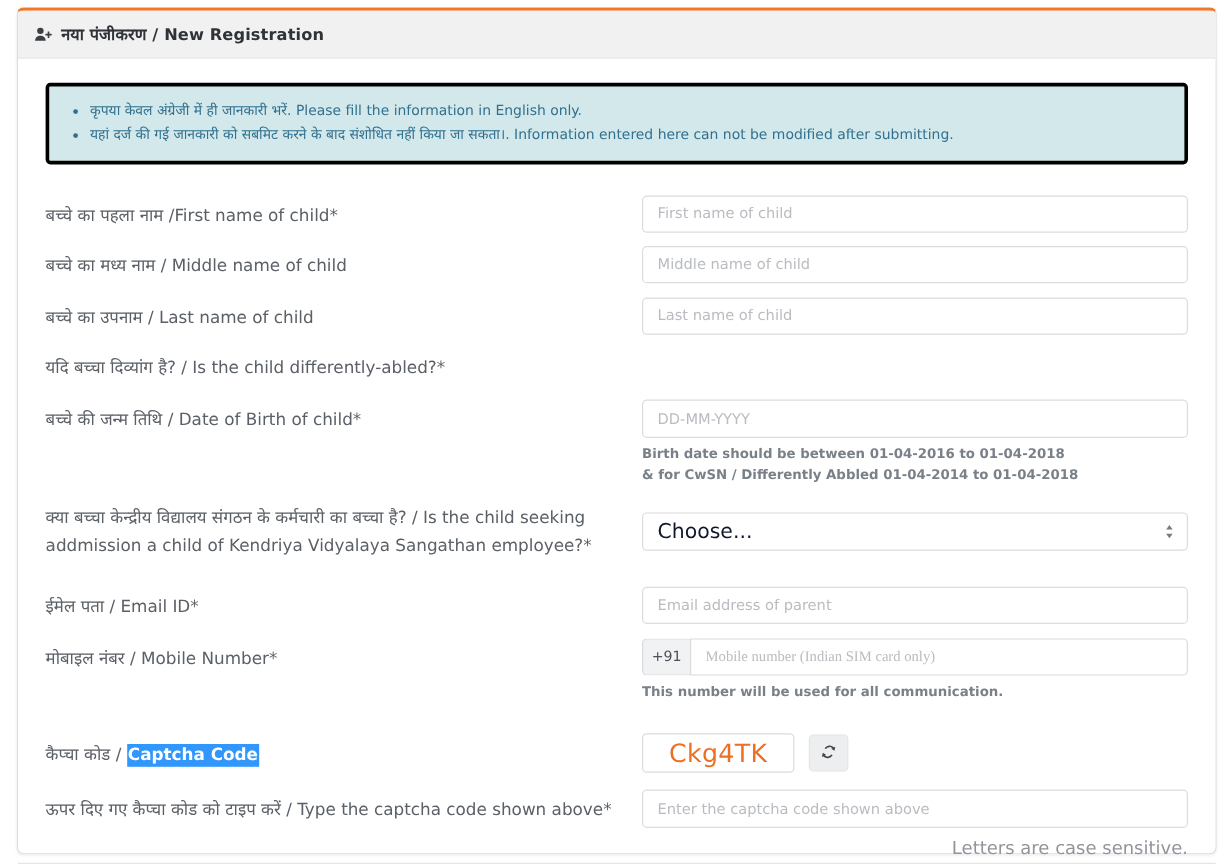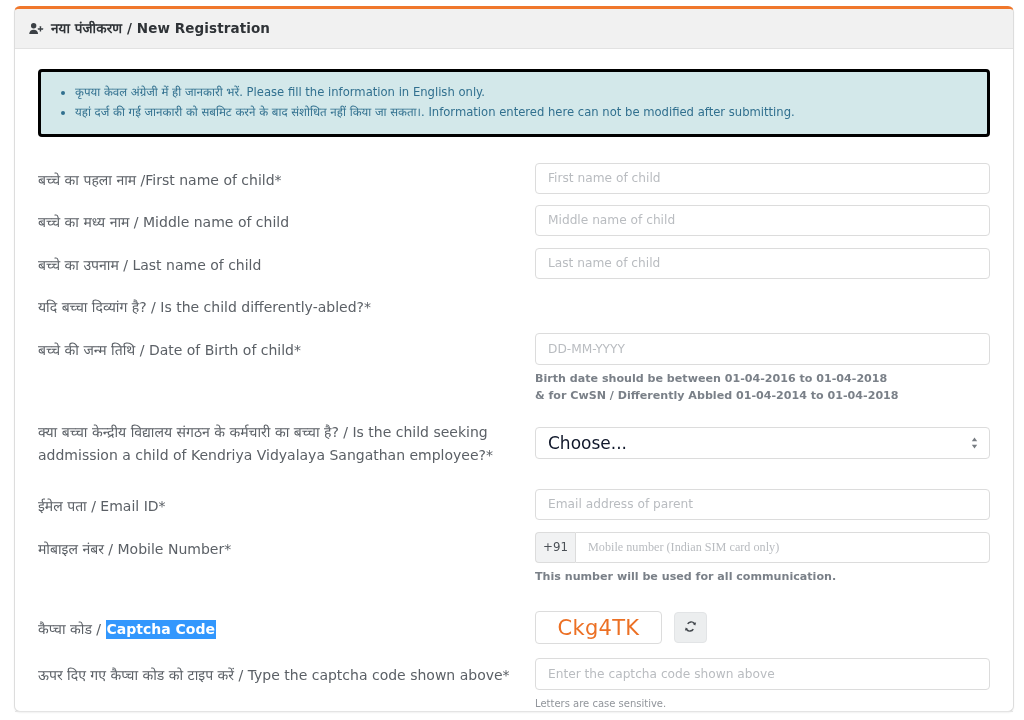--- a/index.html
+++ b/index.html
@@ -133,25 +133,26 @@
   }
   .radio-label { font-size: 11.7px; color: #5b6066; }
   .help-bold {
     font-size: 11.1px;
     color: #7a8088;
     font-weight: bold;
     line-height: 1.52;
     margin-top: 6px;
   }
   .help-plain {
-    font-size: 10px;
+    font-size: 15px;
     color: #9195 9b;
     color: #91959b;
     line-height: 1.5;
     margin-top: 6px;
+    text-align: right;
   }
   .phone-group { display: flex; width: 100%; }
   .phone-prefix {
     width: 40px;
     flex: 0 0 40px;
     height: 31px;
     border: 1px solid #dcdcdc;
     border-right: none;
     border-radius: 4px 0 0 4px;
     background: #f1f2f3;

